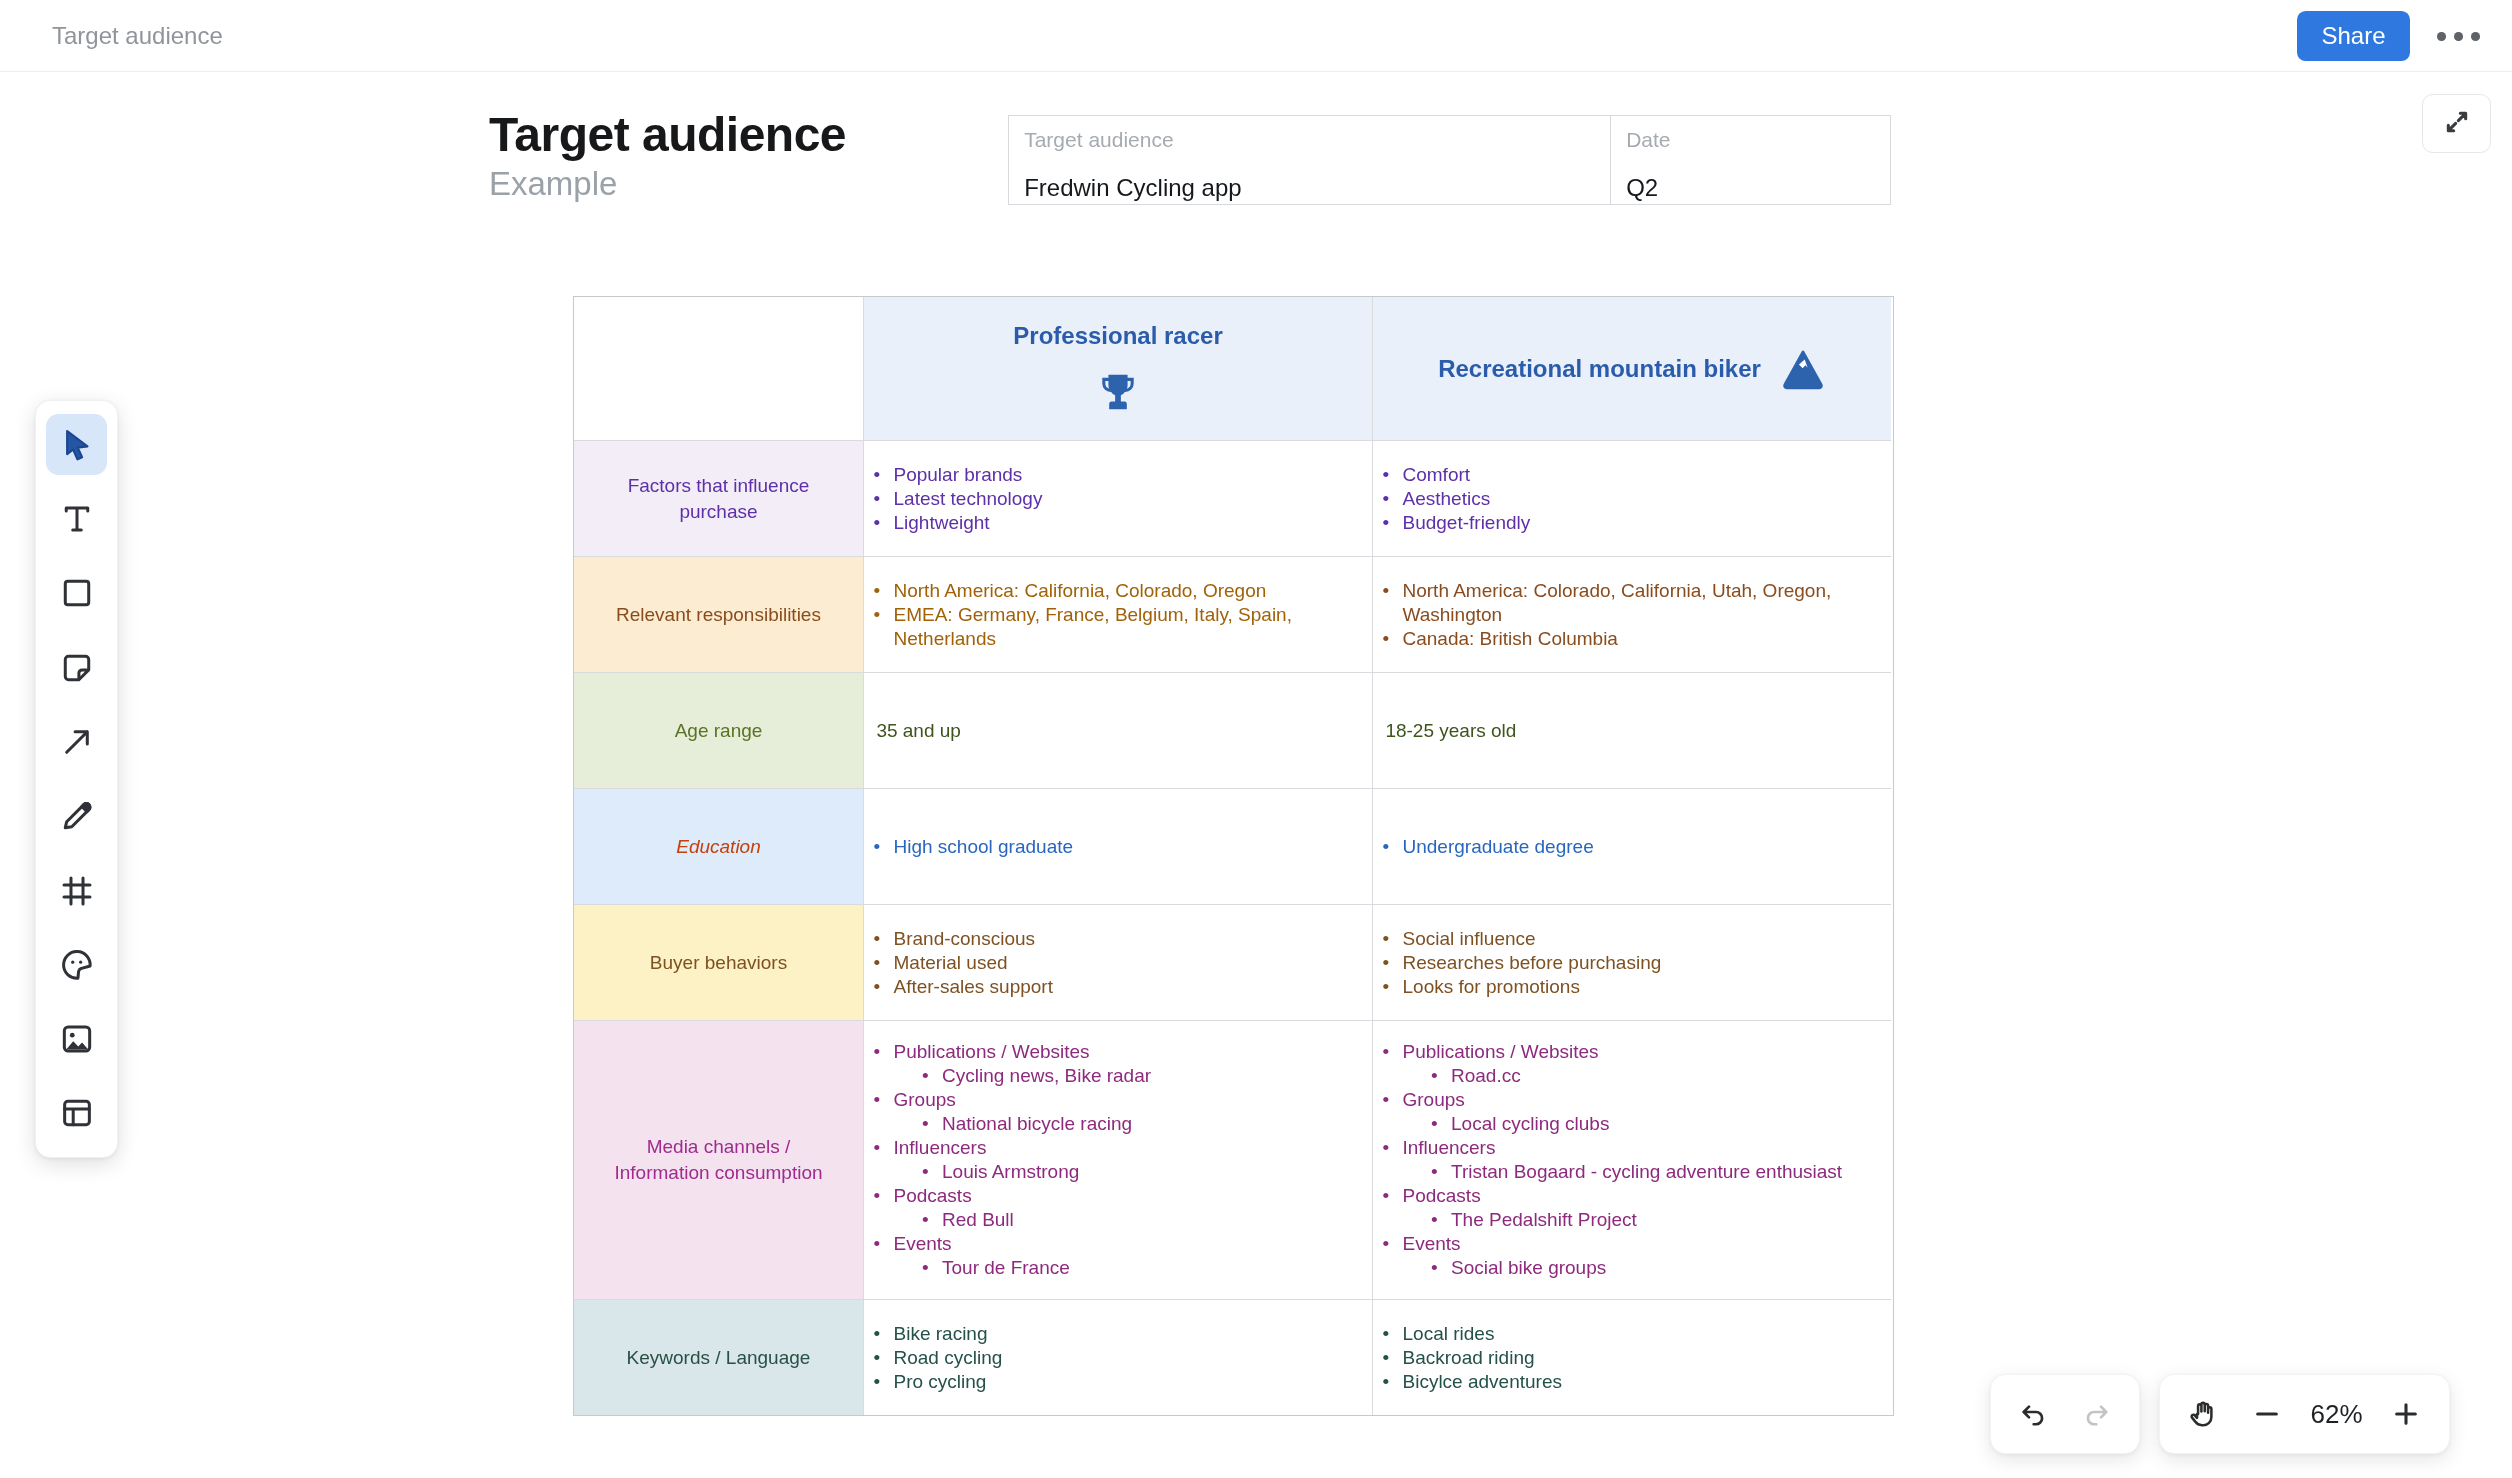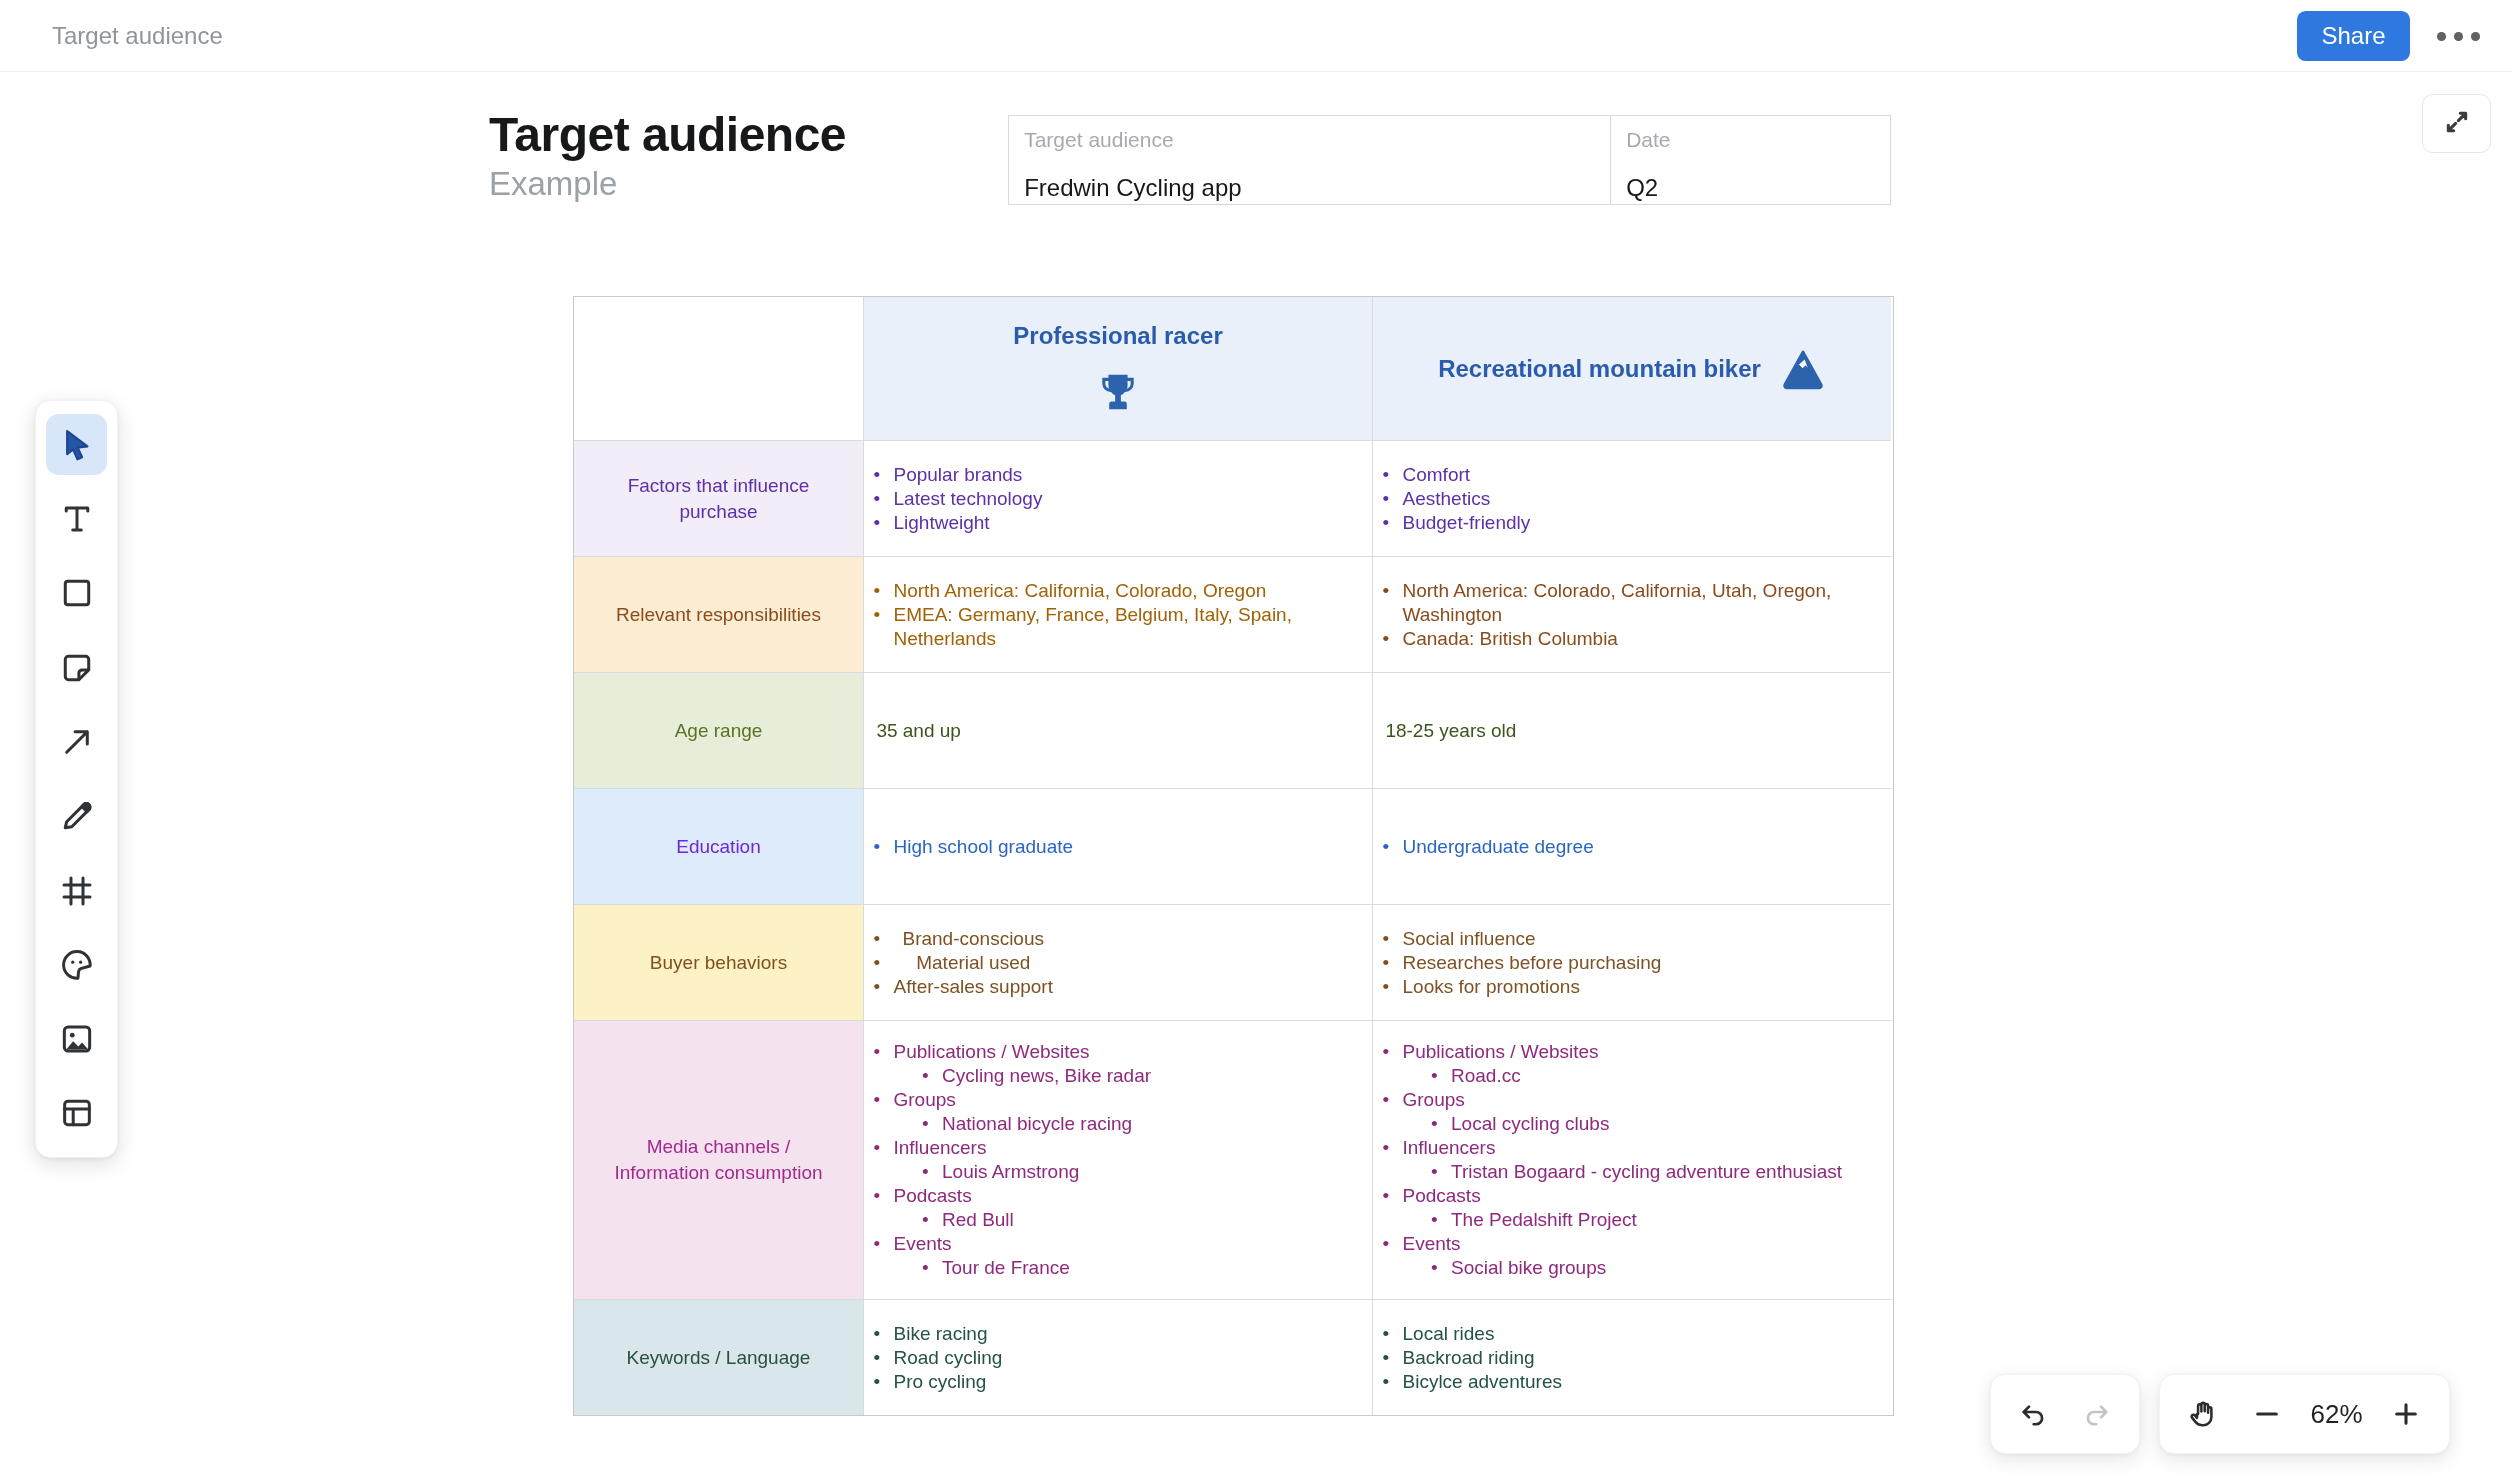--- a/index.html
+++ b/index.html
@@ -240,33 +240,33 @@
         <li>Canada: British Columbia</li>
       </ul>
     </div>
     <div class="cell c-label col0" style="background: rgb(230, 238, 218); color: rgb(90, 115, 35);">Age range</div>
     <div class="cell c-content" style="color: rgb(61, 84, 28);">
       <div class="plainval">35 and up</div>
     </div>
     <div class="cell c-content" style="color: rgb(61, 84, 28);">
       <div class="plainval">18-25 years old</div>
     </div>
-    <div class="cell c-label col0" style="background: rgb(222, 235, 250); color: #6d28d9;">Education</div>
+    <div class="cell c-label col0" style="background: rgb(222, 235, 250); color: #c2410c; font-style: italic;">Education</div>
     <div class="cell c-content" style="color: rgb(42, 102, 192);">
       <ul class="lst">
         <li>High school graduate</li>
       </ul>
     </div>
     <div class="cell c-content" style="color: rgb(42, 102, 192);">
       <ul class="lst">
         <li>Undergraduate degree</li>
       </ul>
     </div>
     <div class="cell c-label col0" style="background: rgb(253, 242, 197); color: rgb(126, 81, 34);">Buyer behaviors</div>
-    <div class="cell c-content" style="color: rgb(126, 81, 34); text-align: center;">
+    <div class="cell c-content" style="color: rgb(126, 81, 34);">
       <ul class="lst">
         <li>Brand-conscious</li>
         <li>Material used</li>
         <li>After-sales support</li>
       </ul>
     </div>
     <div class="cell c-content" style="color: rgb(126, 81, 34);">
       <ul class="lst">
         <li>Social influence</li>
         <li>Researches before purchasing</li>

